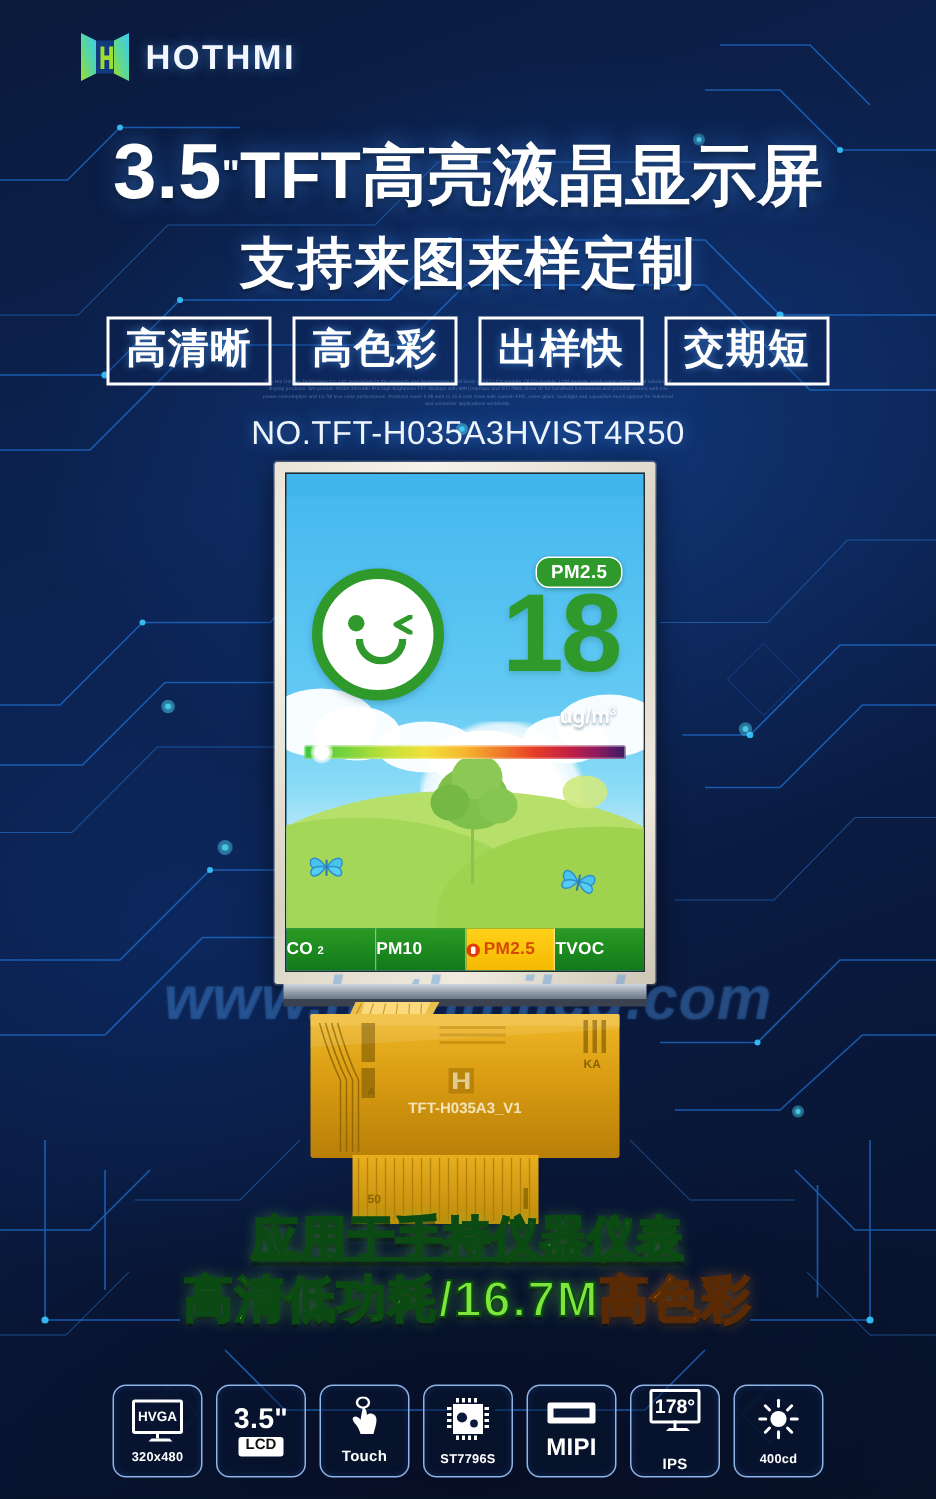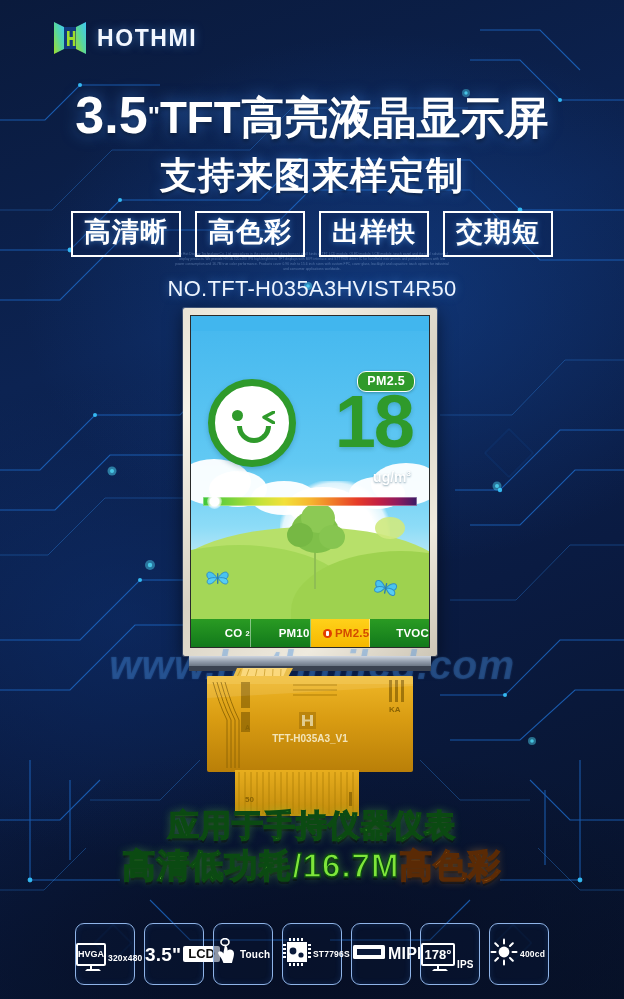--- a/index.html
+++ b/index.html
@@ -159,21 +159,21 @@
     background:radial-gradient(circle,#ffffff 42%,rgba(255,255,255,.35) 70%,rgba(255,255,255,0) 78%);
   }
   .butterfly { position:absolute; width:26px; height:18px; }
 
   
   .tabs {
     position:absolute; left:0; right:0; bottom:0; height:28px;
     display:flex; background:#0f7a1e;
   }
   .tab {
-    flex:1; display:flex; align-items:center; justify-content:flex-end; gap:3px;
+    flex:1; display:flex; align-items:center; justify-content:flex-start; gap:3px;
     color:#ffffff; font-size:11.5px; font-weight:bold; letter-spacing:.2px;
     border-right:1px solid rgba(255,255,255,.45);
     background:linear-gradient(180deg,#2a9b23 0%,#12791b 100%);
   }
   .tab:last-child { border-right:none; }
   .tab.active {
     background:linear-gradient(180deg,#ffd11a 0%,#f6b800 100%);
     color:#d34a00;
   }
   .tab .dot {
@@ -207,48 +207,49 @@
   .promo { position:absolute; left:0; right:0; top:808px; text-align:center; }
   .promo-l1, .promo-l2 {
     font-weight:bold; letter-spacing:1px; line-height:1.18;
     display:block;
   }
   .promo-l1 {
     font-size:31px;
     color:#7ee53a;
     -webkit-text-stroke:1.4px #0b4a12;
     text-shadow:0 0 9px rgba(120,240,70,.45), 0 3px 0 rgba(0,0,0,.45);
+    text-decoration:underline;
   }
   .promo-l2 { font-size:33px; margin-top:2px; }
   .promo-l2 .g {
     color:#7ee53a; -webkit-text-stroke:1.4px #0b4a12;
     text-shadow:0 0 9px rgba(120,240,70,.45), 0 3px 0 rgba(0,0,0,.45);
   }
   .promo-l2 .o {
     color:#f6a43c; -webkit-text-stroke:1.4px #5a2a05;
     text-shadow:0 0 9px rgba(255,170,60,.45), 0 3px 0 rgba(0,0,0,.45);
   }
 
   
   .specs {
     position:absolute; left:0; right:0; bottom:14px;
     display:flex; justify-content:center; align-items:center; gap:9px;
   }
   .spec {
     width:60px; height:62px; border:1.5px solid #8fb4e8; border-radius:9px;
-    display:flex; flex-direction:row; align-items:center; 
+    display:flex; flex-direction:column; align-items:center; justify-content:center;
     gap:2px; color:#ffffff; background:rgba(9,22,50,.45);
     box-shadow:0 0 6px rgba(60,130,230,.18) inset;
   }
   .spec .lbl { font-size:10px; font-weight:bold; letter-spacing:.2px; white-space:nowrap; }
   .spec .lbl.sm { font-size:8.5px; }
   .spec .lbl.big { font-size:16px; }
   .spec .boxed {
     background:#ffffff; color:#101010; font-weight:bold;
-    padding:0 5px; border-radius:2px; font-size:13px; line-height:1.25;
+    padding:0 5px; border-radius:2px; font-size:10px; line-height:1.25;
   }
   .mon {
     width:34px; height:23px; border:2.4px solid #ffffff; border-radius:2px;
     display:flex; align-items:center; justify-content:center;
     font-size:9px; font-weight:bold; color:#ffffff; position:relative;
   }
   .mon:after {
     content:""; position:absolute; left:50%; bottom:-7px; margin-left:-6px;
     width:12px; height:5px; border-bottom:2.4px solid #ffffff;
     border-left:2.4px solid transparent; border-right:2.4px solid transparent;

